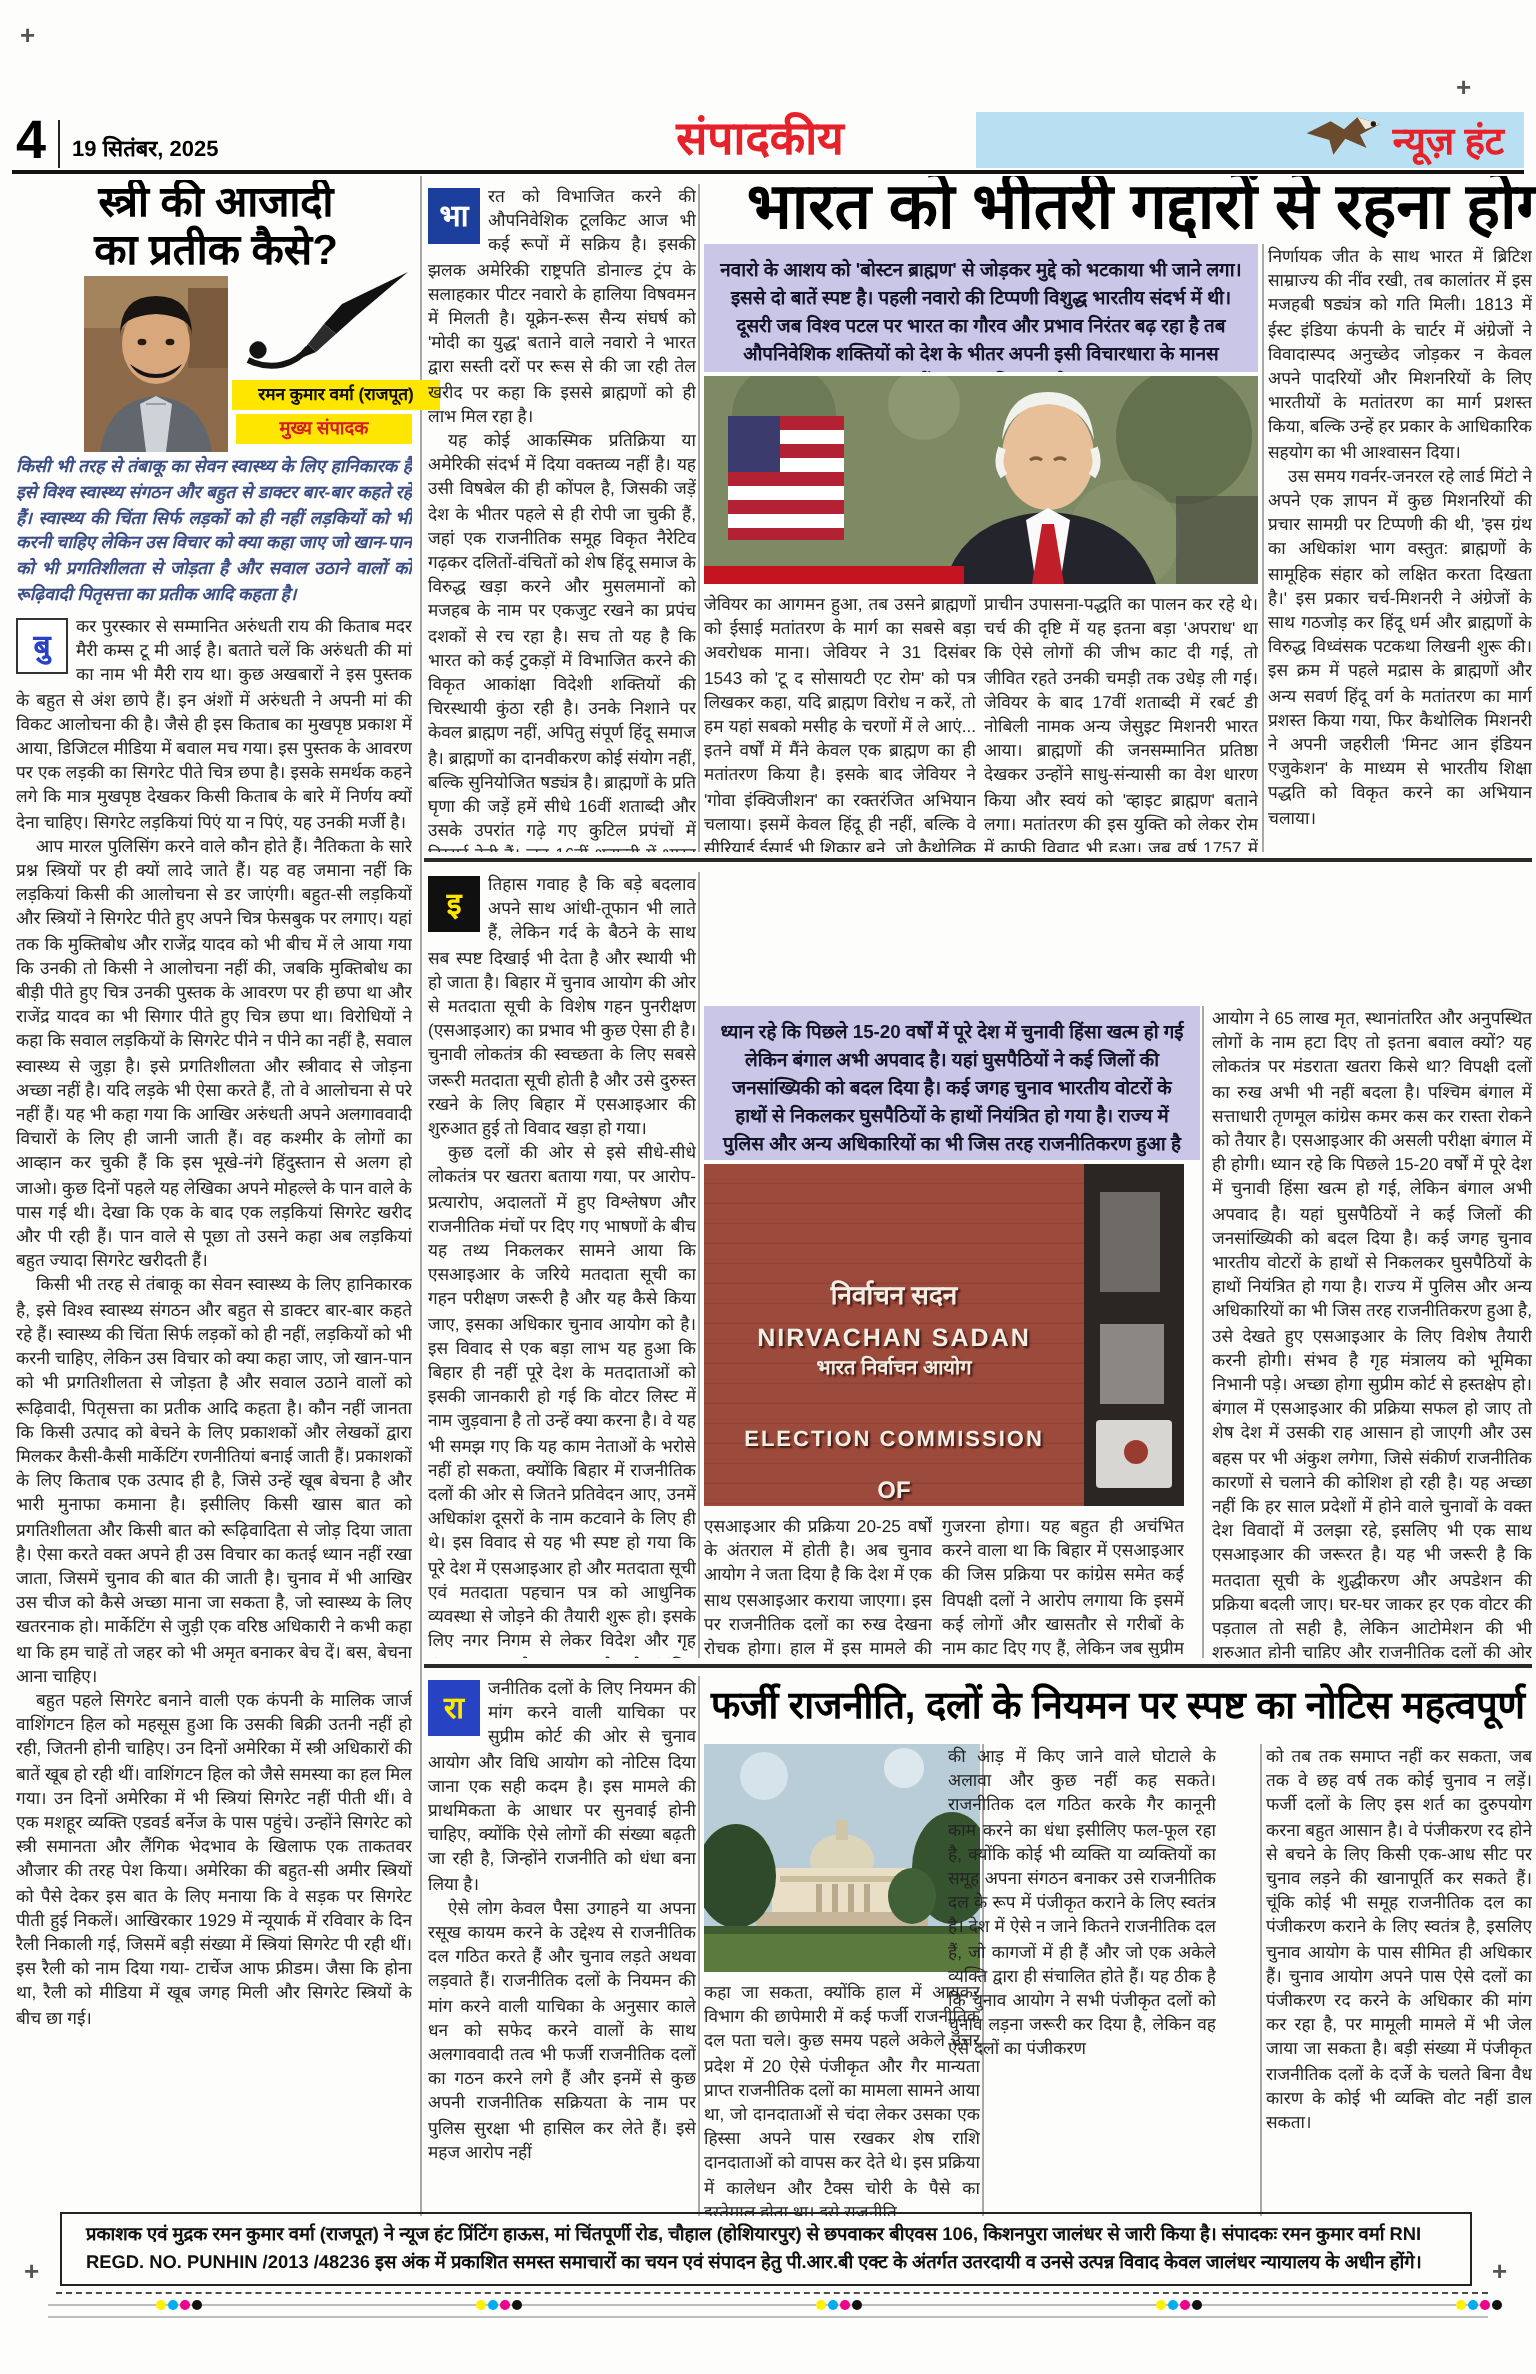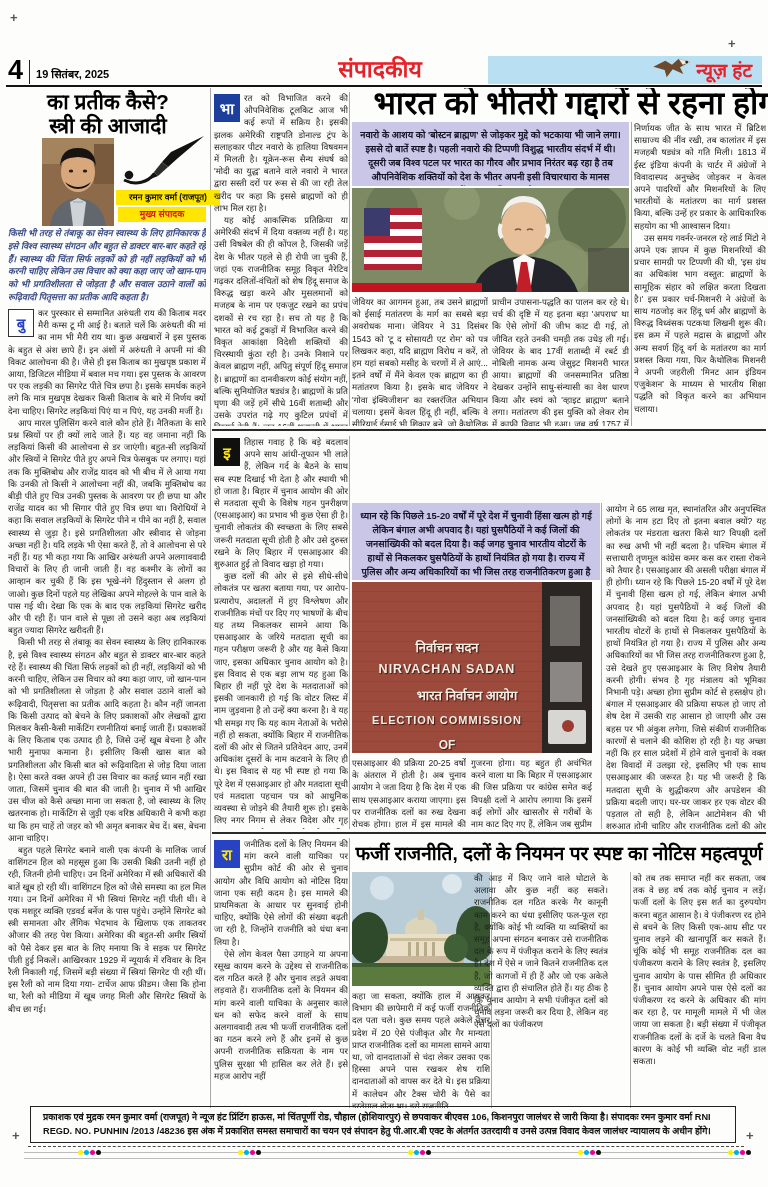--- a/index.html
+++ b/index.html
@@ -114,22 +114,22 @@
   <div class="vr" style="left:631px;top:122px;height:304px;"></div>
   <div class="vr" style="left:349px;top:436px;height:393px;"></div>
   <div class="vr" style="left:601px;top:503px;height:326px;"></div>
   <div class="vr" style="left:349px;top:838px;height:270px;"></div>
   <div class="vr" style="left:491px;top:872px;height:236px;"></div>
   <div class="vr" style="left:630px;top:872px;height:236px;"></div>
   <div class="hrule" style="left:212px;top:429px;width:554px;"></div>
   <div class="hrule" style="left:212px;top:832px;width:554px;"></div>
 
   <div class="abs hl la-headline">
+    <div>स्त्री की आजादी</div>
     <div>का प्रतीक कैसे?</div>
-    <div>स्त्री की आजादी</div>
   </div>
 
   <div class="abs editor-photo">
     <svg width="72" height="88" viewBox="0 0 72 88">
       <rect width="72" height="88" fill="#8d6b4a"></rect>
       <rect width="72" height="26" fill="#a3845c"></rect>
       <rect x="52" y="6" width="20" height="40" fill="#7a5a3c"></rect>
       <ellipse cx="36" cy="34" rx="17" ry="20" fill="#d9a77c"></ellipse>
       <path d="M18 30 Q18 10 36 10 Q54 10 54 30 Q54 20 36 19 Q18 20 18 30" fill="#181411"></path>
       <ellipse cx="29" cy="33" rx="2.2" ry="1.6" fill="#241a12"></ellipse>
@@ -214,21 +214,21 @@
   <div class="abs bodytxt va-colA">
     <p class="first"><span class="dc dc-black">इ</span><span>तिहास गवाह है कि बड़े बदलाव अपने साथ आंधी-तूफान भी लाते हैं, लेकिन गर्द के बैठने के साथ सब स्पष्ट दिखाई भी देता है और स्थायी भी हो जाता है। बिहार में चुनाव आयोग की ओर से मतदाता सूची के विशेष गहन पुनरीक्षण (एसआइआर) का प्रभाव भी कुछ ऐसा ही है। चुनावी लोकतंत्र की स्वच्छता के लिए सबसे जरूरी मतदाता सूची होती है और उसे दुरुस्त रखने के लिए बिहार में एसआइआर की शुरुआत हुई तो विवाद खड़ा हो गया।</span></p>
     <p>कुछ दलों की ओर से इसे सीधे-सीधे लोकतंत्र पर खतरा बताया गया, पर आरोप-प्रत्यारोप, अदालतों में हुए विश्लेषण और राजनीतिक मंचों पर दिए गए भाषणों के बीच यह तथ्य निकलकर सामने आया कि एसआइआर के जरिये मतदाता सूची का गहन परीक्षण जरूरी है और यह कैसे किया जाए, इसका अधिकार चुनाव आयोग को है। इस विवाद से एक बड़ा लाभ यह हुआ कि बिहार ही नहीं पूरे देश के मतदाताओं को इसकी जानकारी हो गई कि वोटर लिस्ट में नाम जुड़वाना है तो उन्हें क्या करना है। वे यह भी समझ गए कि यह काम नेताओं के भरोसे नहीं हो सकता, क्योंकि बिहार में राजनीतिक दलों की ओर से जितने प्रतिवेदन आए, उनमें अधिकांश दूसरों के नाम कटवाने के लिए ही थे। इस विवाद से यह भी स्पष्ट हो गया कि पूरे देश में एसआइआर हो और मतदाता सूची एवं मतदाता पहचान पत्र को आधुनिक व्यवस्था से जोड़ने की तैयारी शुरू हो। इसके लिए नगर निगम से लेकर विदेश और गृह मंत्रालय तक को चुनाव आयोग से संबंधित डाटा शेयर करना होगा। देश के अलग-अलग हिस्सों में</p>
   </div>
 
   <div class="abs standfirst va-stand">ध्यान रहे कि पिछले 15-20 वर्षों में पूरे देश में चुनावी हिंसा खत्म हो गई लेकिन बंगाल अभी अपवाद है। यहां घुसपैठियों ने कई जिलों की जनसांख्यिकी को बदल दिया है। कई जगह चुनाव भारतीय वोटरों के हाथों से निकलकर घुसपैठियों के हाथों नियंत्रित हो गया है। राज्य में पुलिस और अन्य अधिकारियों का भी जिस तरह राजनीतिकरण हुआ है उसे देखते हुए एसआइआर के लिए विशेष तैयारी करनी होगी।</div>
 
   <div class="nirvachan-img">
     <div class="niv-text" style="font-size:13px;top:10px;">निर्वाचन सदन</div>
     <div class="niv-text" style="font-size:12.5px;top:34px;letter-spacing:1px;">NIRVACHAN SADAN</div>
-    <div class="niv-text" style="font-size:13px;top:58px;padding-left:20px;">भारत निर्वाचन आयोग</div>
+    <div class="niv-text" style="font-size:10px;top:48px;">भारत निर्वाचन आयोग</div>
     <div class="niv-text" style="font-size:11px;top:86px;letter-spacing:1px;">ELECTION COMMISSION</div>
     <div class="niv-text" style="font-size:12px;top:110px;">OF</div>
     <div class="niv-text" style="font-size:13px;top:132px;letter-spacing:2px;">INDIA</div>
     <div class="niv-strip">
       <div style="position:absolute;left:8px;top:14px;width:30px;height:50px;background:#6e6a66;"></div>
       <div style="position:absolute;left:8px;top:80px;width:32px;height:40px;background:#8a8784;"></div>
       <div style="position:absolute;left:6px;top:128px;width:38px;height:34px;background:#d8d6d2;border-radius:2px;"></div>
       <div style="position:absolute;left:20px;top:138px;width:12px;height:12px;border-radius:50%;background:#9a3b30;"></div>
     </div>
   </div>

